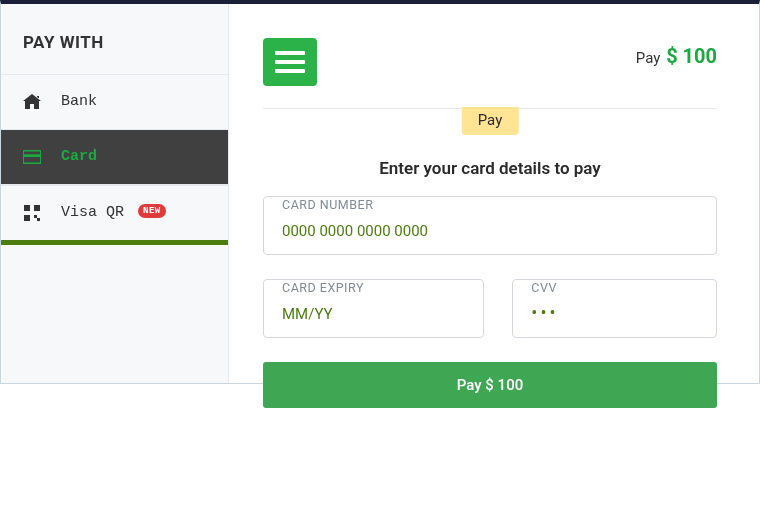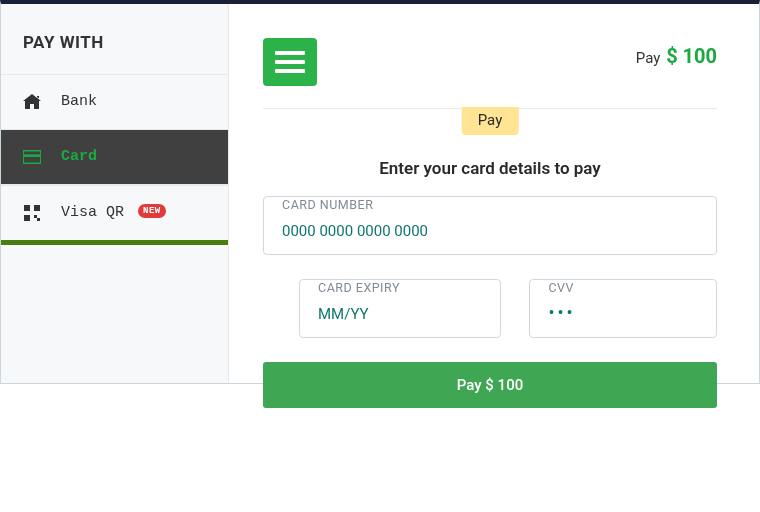--- a/index.html
+++ b/index.html
@@ -21,24 +21,24 @@
   .topright { margin-left: auto; text-align: right; color: #333; }
   .email { font-size: 15px; color: #444; }
   .payline { margin-top: 6px; font-size: 15px; color: #333; }
   .amount { color: #1aaa41; font-weight: 700; font-size: 20px; margin-left: 2px; }
   .divider { margin: 22px 42px 0 34px; border-top: 1px solid #e6e9ed; position: relative; height: 26px; }
   .paytab { position: absolute; left: 50%; top: -2px; transform: translateX(-50%); background: #ffe493; color: #2a2a2a; font-size: 15px; padding: 4px 16px 6px 16px; border-radius: 0 0 4px 4px; }
   .heading { text-align: center; font-size: 17px; font-weight: 600; color: #2a2a2a; margin: 24px 0 18px 0; padding: 0 42px 0 34px; }
   .form { padding: 0 42px 0 34px; }
   .field { border: 1px solid #d4d8dd; border-radius: 4px; padding: 0 18px 14px 18px; }
   .field-lbl { font-size: 12.5px; letter-spacing: 0.5px; color: #808a96; margin-bottom: 10px; }
-  .field-ph { font-size: 15px; color: #0f766e; }
+  .field-ph { font-size: 15px; color: #4d7c0f; }
   .dots { letter-spacing: 3px; font-size: 18px; line-height: 15px; }
   .row { display: flex; gap: 28px; margin-top: 24px; }
-  .row .field:first-child { flex: 1.1; margin-left: 36px; }
+  .row .field:first-child { flex: 1.1; }
   .row .field:last-child { flex: 1; }
   .paybtn { margin-top: 24px; background: #3fa654; color: #fff; text-align: center; font-size: 15px; font-weight: 500; padding: 14px 0; border-radius: 3px; cursor: pointer; }
   svg { display: block; }
 </style>
 </head>
 <body>
 
 <div class="frame">
 
   <div class="sidebar">

